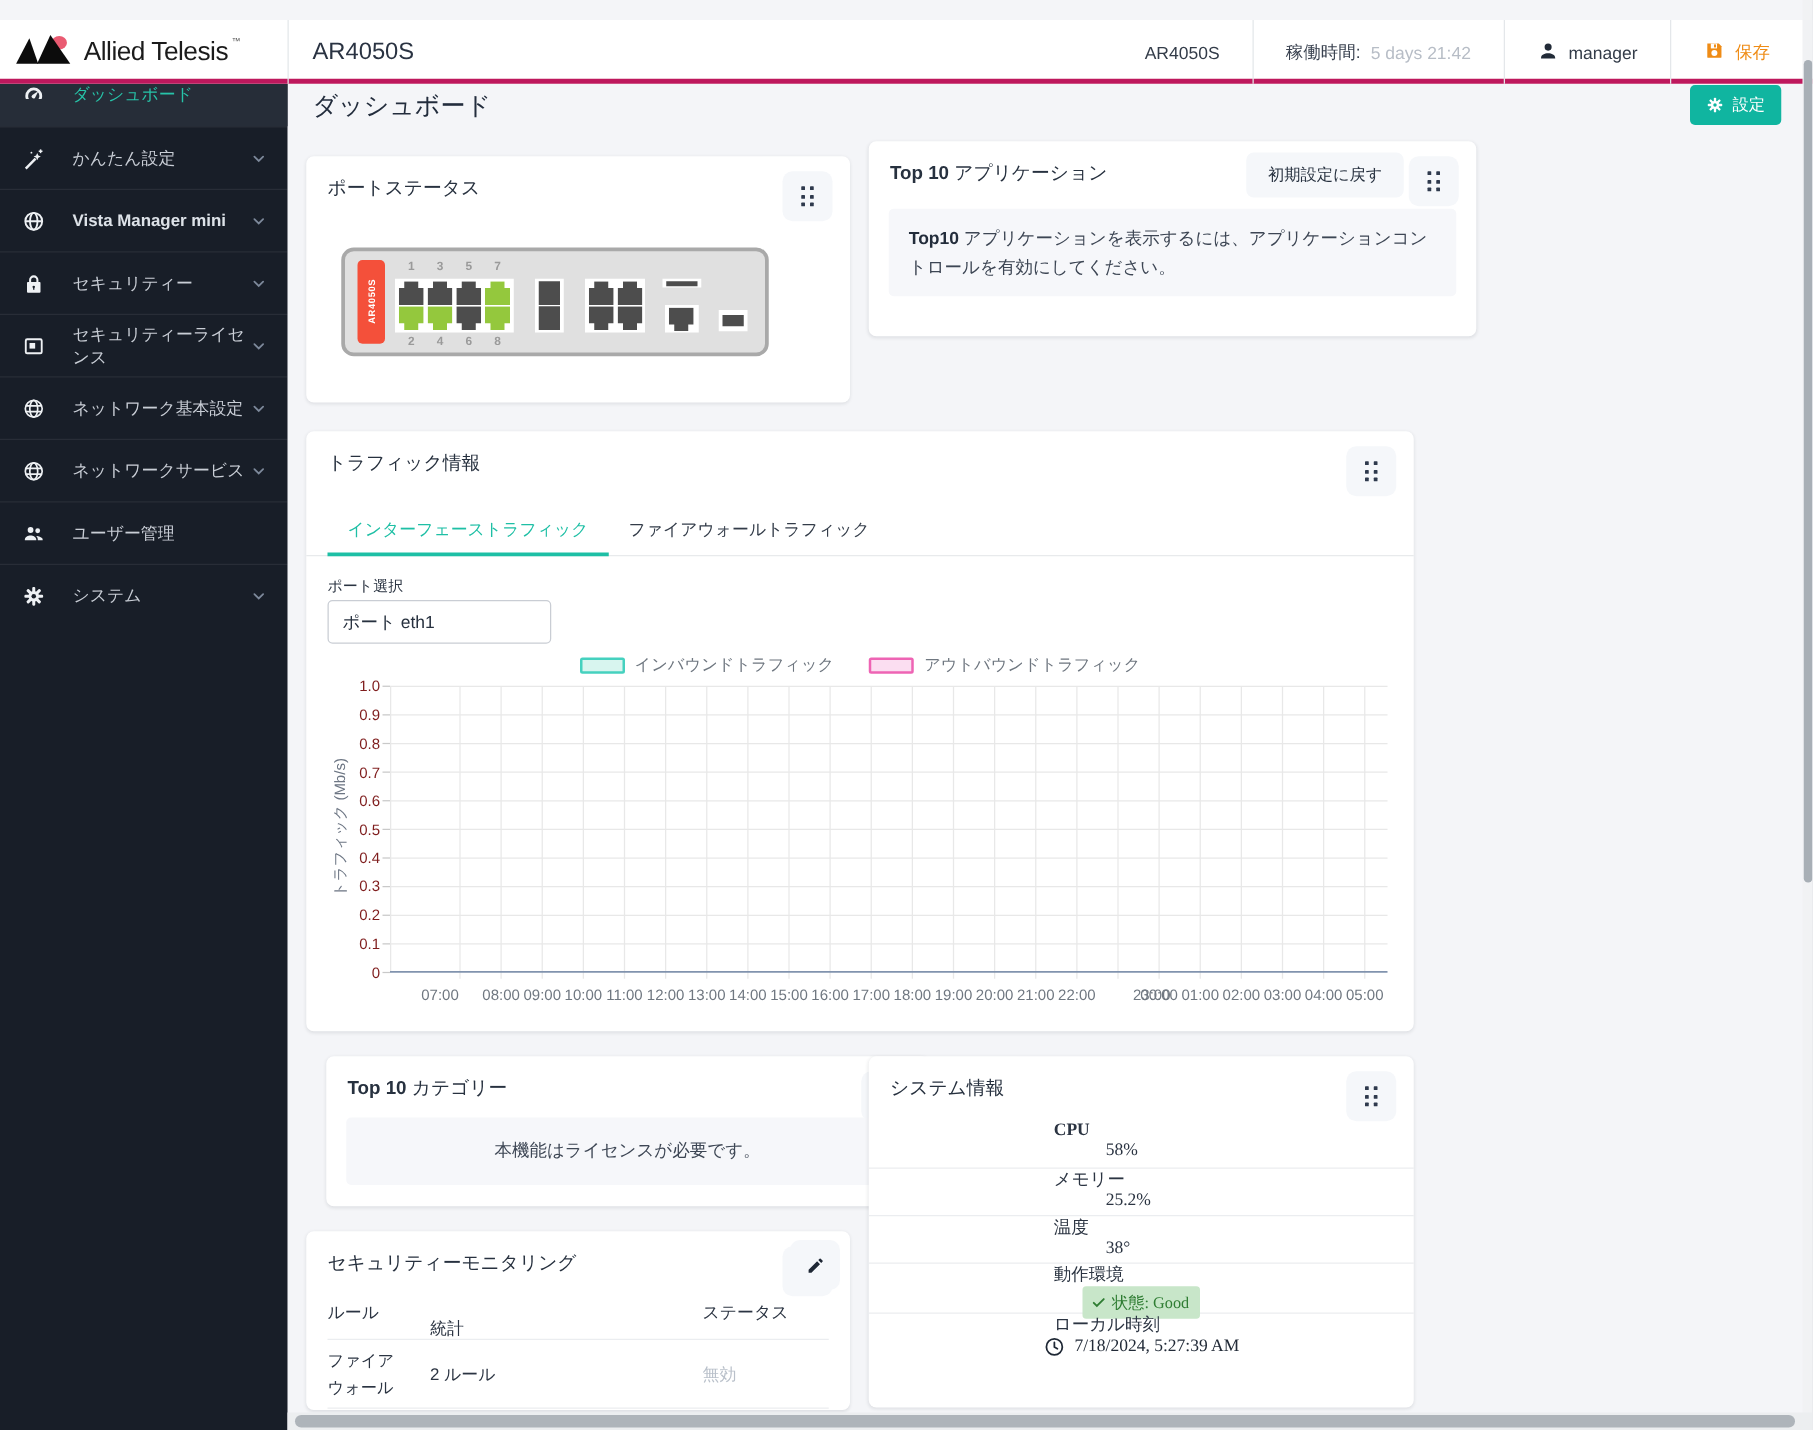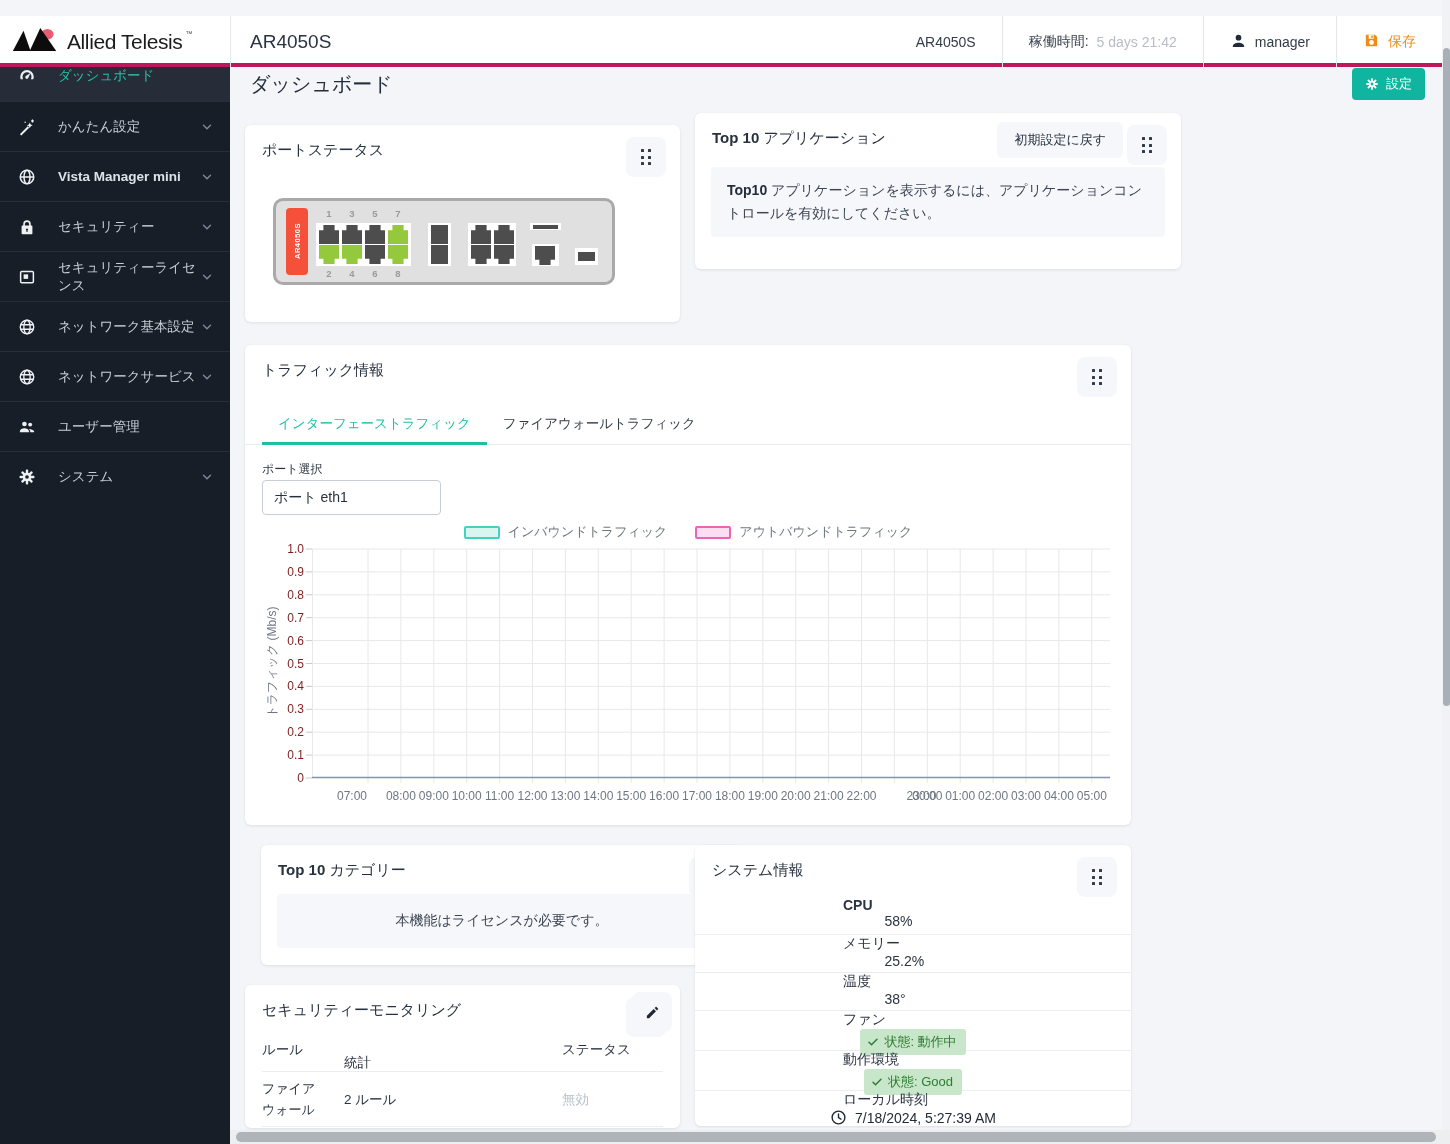--- a/index.html
+++ b/index.html
@@ -43,21 +43,21 @@
   .card-title { position:absolute; left:17px; top:16px; font-size:15px; color:#27313f; font-weight:500; }
   .card-title b { font-weight:700; }
   .handle { position:absolute; right:14px; top:12px; width:40px; height:40px; border-radius:8px; background:#f5f7fa; border:none; cursor:grab; display:flex; align-items:center; justify-content:center; }
   .dots { display:grid; grid-template-columns:3px 3px; grid-auto-rows:3px; gap:3.5px 4.5px; }
   .dots i { background:#2f3a4d; border-radius:0.5px; }
 
   .c-ports   { left:15px;  top:74px;  width:435px; height:197px; }
   .c-apps    { left:465px; top:62px;  width:486px; height:156px; }
   .c-traffic { left:15px;  top:294px; width:886px; height:480px; }
   .c-cat     { left:31px;  top:794px; width:482px; height:120px; }
-  .c-sys     { left:465px; top:794px; width:436px; height:281px; }
+  .c-sys     { left:465px; top:794px; width:436px; height:281px;font-family:Liberation Serif, serif; }
   .c-sec     { left:15px;  top:934px; width:435px; height:143px; }
 
   
   .device { position:absolute; left:28px; top:73px; width:342px; height:87px; background:#e0e0e0; border:3px solid #a9a9a9; border-radius:10px; }
   .dev-label { position:absolute; left:10px; top:7px; width:22px; height:67px; background:#f4503a; border-radius:4px; display:flex; align-items:center; justify-content:center; }
   .dev-label span { writing-mode:vertical-rl; transform:rotate(180deg); color:#fff; font-size:7.5px; font-weight:700; letter-spacing:0.5px; }
   .pgroup { position:absolute; }
   .pbg { position:absolute; background:#fff; }
   .pnum { position:absolute; width:20px; text-align:center; font-size:9.5px; font-weight:700; color:#9a9a9a; }
   .port { position:absolute; width:20px; height:19px; }
@@ -541,29 +541,20 @@
         <div class="sys-row">
           <span class="sys-lbl">メモリー</span>
           <span class="sys-val">25.2%</span>
           <span class="bar-track"><span class="bar-fill" style="width: 25.2%;"></span></span>
         </div>
         <div class="sys-row">
           <span class="sys-lbl">温度</span>
           <span class="sys-val">38°</span>
         </div>
         <div class="sys-row" style="height:40px">
-          <span class="sys-lbl">ファン</span>
-          <span class="badge">
-            <svg viewBox="0 0 24 24" fill="none" stroke="#2f7d33" stroke-width="3" stroke-linecap="round">
-                <path d="M4 12.5l5 5L20 6.5"></path>
-              </svg>
-            <span>状態: 動作中</span>
-          </span>
-        </div>
-        <div class="sys-row" style="height:40px">
           <span class="sys-lbl">動作環境</span>
           <span class="badge">
             <svg viewBox="0 0 24 24" fill="none" stroke="#2f7d33" stroke-width="3" stroke-linecap="round">
                 <path d="M4 12.5l5 5L20 6.5"></path>
               </svg>
             <span>状態: Good</span>
           </span>
         </div>
         <div class="sys-row">
           <span class="sys-lbl">ローカル時刻</span>

